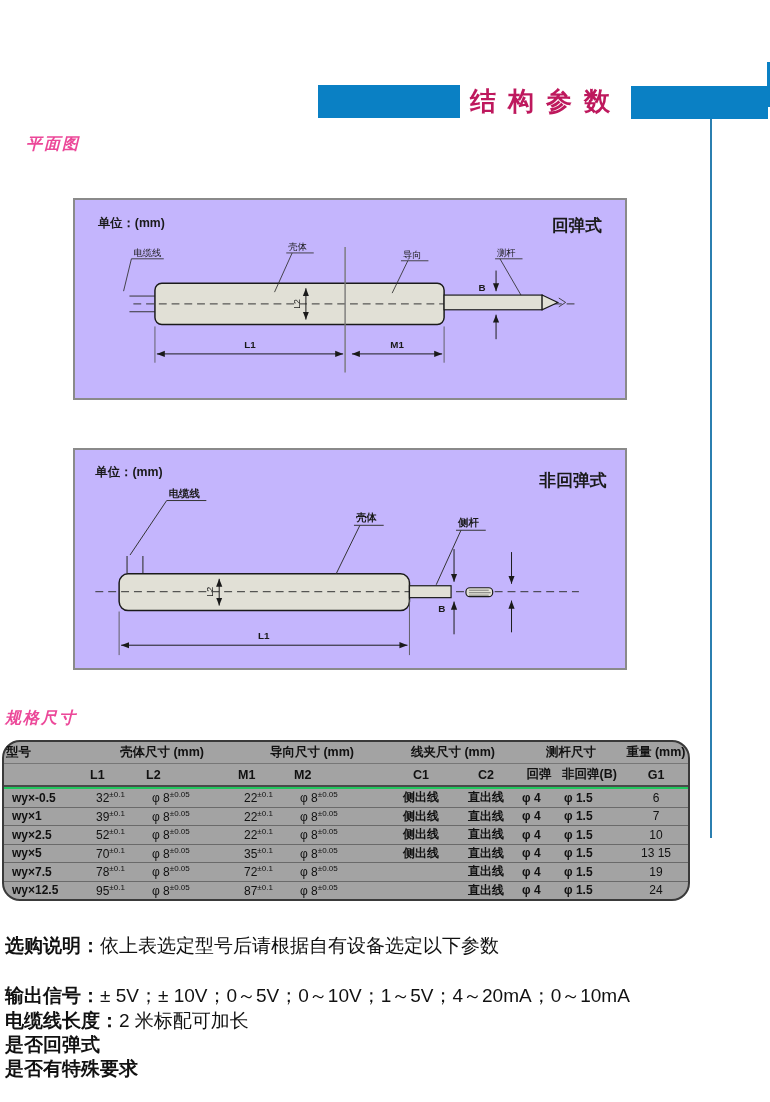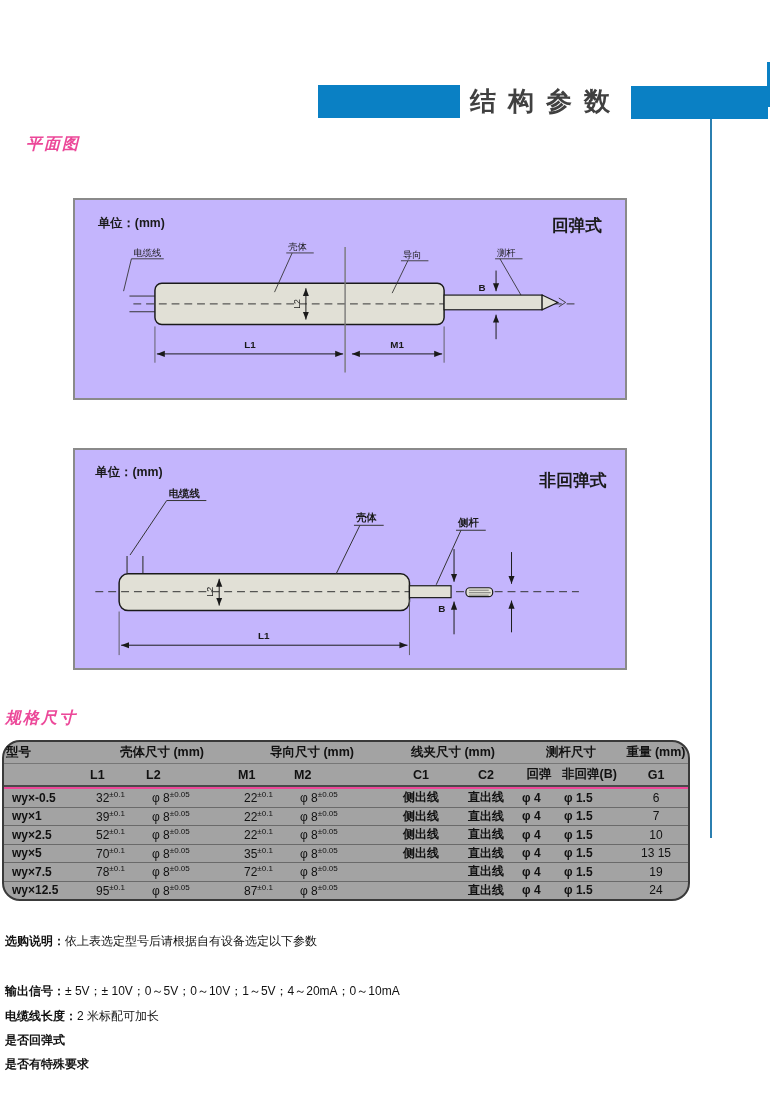--- a/index.html
+++ b/index.html
@@ -2,21 +2,21 @@
 <html><head>
 <meta charset="utf-8">
 <style>
   html,body{margin:0;padding:0;background:#fff;}
   .page{position:relative;width:770px;height:1102px;background:#fff;overflow:hidden;
         font-family:"Liberation Sans","DejaVu Sans",sans-serif;color:#111;}
   .abs{position:absolute;}
 
   
   .hdr-bar{background:#0a80c4;height:33px;}
-  .hdr-title{color:#404040;font-size:26px;font-weight:bold;letter-spacing:12px;
+  .hdr-title{color:#be185d;font-size:26px;font-weight:bold;letter-spacing:12px;
              text-align:center;line-height:33px;white-space:nowrap;}
   .vline{width:2px;background:#2b7fb0;}
   .edge-tick{width:3px;background:#0a80c4;}
 
   
   .sec-label{color:#ec4899;font-weight:bold;font-style:italic;font-size:16px;
              font-family:"Liberation Serif","DejaVu Serif",serif;letter-spacing:2px;}
 
   
   .diagram-box{border:2px solid #8a8a8a;background:#c4b5fd;}
@@ -30,31 +30,31 @@
 
   
   .spec-table{border-collapse:separate;border-spacing:0;table-layout:fixed;width:684px;
               border:2px solid #3a3a3a;border-radius:18px;background:#a3a3a3;font-size:12px;}
   .spec-table th,.spec-table td{padding:0 2px;overflow:hidden;white-space:nowrap;}
   .spec-table th{font-weight:bold;height:21px;font-size:12.5px;}
   .spec-table .gh th{border-bottom:1px solid #777;}
   .spec-table .sh th{border-bottom:2px solid #4a4a4a;}
   .spec-table tbody td{height:17.5px;border-bottom:1px solid #6a6a6a;}
   .spec-table tbody tr:last-child td{border-bottom:none;}
-  .spec-table tbody tr:first-child td{border-top:2px solid #ec4899;}
+  .spec-table tbody tr:first-child td{border-top:2px solid #22c55e;}
   .left{text-align:left;padding-left:8px;}
   .ctr{text-align:center;}
   .spec-table td.model{font-weight:bold;text-align:left;padding-left:8px;}
   .spec-table td.dim{text-align:left;padding-left:8px;}
   .spec-table td.b{font-weight:bold;}
   .spec-table td.phi{text-align:left;padding-left:4px;font-weight:600;}
   .spec-table sup{font-size:8px;text-align:right;}
 
   
-  .note-line{position:absolute;left:5px;font-size:12px;white-space:nowrap;}
+  .note-line{position:absolute;left:5px;font-size:19px;white-space:nowrap;}
   .note-line .lab{font-weight:bold;}
 </style>
 </head>
 <body>
 
 <div class="page">
 
   <div class="abs hdr-bar" style="left:318px;top:85px;width:142px;"></div>
   <div class="abs hdr-title" style="left:462px;top:85px;width:168px;">结构参数</div>
   <div class="abs hdr-bar" style="left:631px;top:86px;width:137px;"></div>

